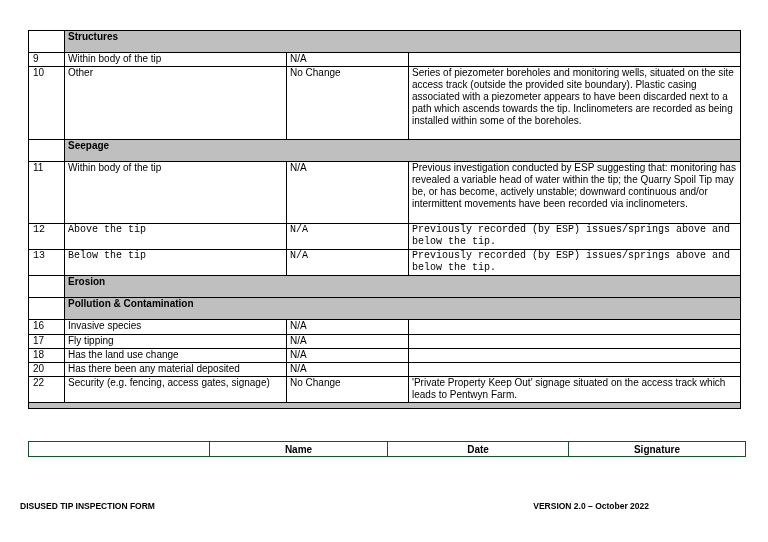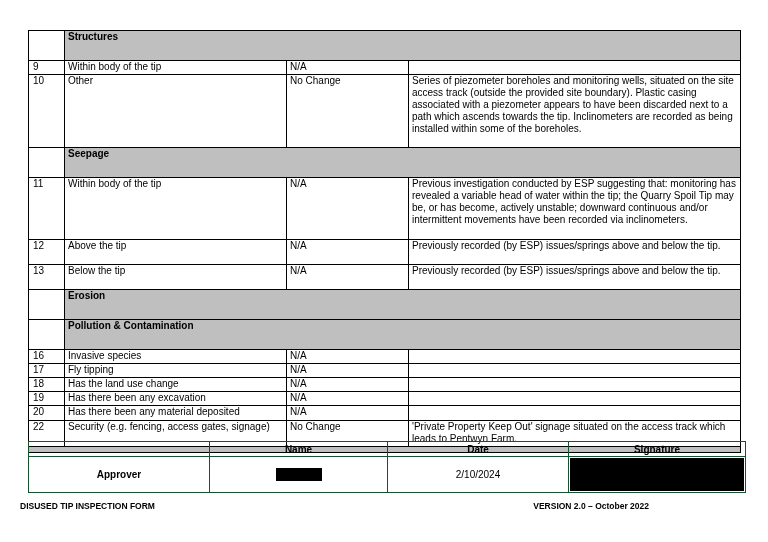--- a/index.html
+++ b/index.html
@@ -22,23 +22,23 @@
     padding: 0px 3px 1px 3px;
     vertical-align: top;
     overflow: hidden;
   }
   .main-table td.num { padding-left: 4px; }
   .sec-band {
     background: #bfbfbf;
     font-weight: bold;
   }
   tr.h13 td { height: 13px; }
-  tr.h14 td { height: 30px; }
+  tr.h14 td { height: 22px; }
   tr.h24 td { height: 24px; }
-  tr.h25 td { height: 25px; }
+  tr.h25 td { height: 25px; font-family: Liberation Mono, monospace; }
   tr.h62 td { height: 62px; }
   tr.h73 td { height: 73px; }
   .gray-strip td { height: 6px; background: #bfbfbf; padding: 0; }
   td.desc { padding-right: 7px; margin-left: 7px; }
 
   
   .approval-table { position: absolute; left: 28px; top: 441px; width: 717px; }
   .approval-table td {
     border: 1px solid #14532d;
     font-size: 10px;
@@ -140,26 +140,20 @@
         <td>N/A</td>
         <td></td>
       </tr>
       <tr class="h13">
         <td class="num">18</td>
         <td class="desc">Has the land use change</td>
         <td>N/A</td>
         <td></td>
       </tr>
       <tr class="h13">
-        <td class="num">19</td>
-        <td class="desc">Has there been any excavation</td>
-        <td>N/A</td>
-        <td></td>
-      </tr>
-      <tr class="h13">
         <td class="num">20</td>
         <td class="desc">Has there been any material deposited</td>
         <td>N/A</td>
         <td></td>
       </tr>
       <tr class="h24">
         <td class="num">22</td>
         <td class="desc">Security (e.g. fencing, access gates, signage)</td>
         <td>No Change</td>
         <td>'Private Property Keep Out' signage situated on the access track which leads to Pentwyn Farm.</td>
@@ -177,30 +171,20 @@
         <col style="width:181px">
         <col style="width:177px">
     </colgroup>
     <tbody>
       <tr class="hdr">
         <td></td>
         <td>Name</td>
         <td>Date</td>
         <td>Signature</td>
       </tr>
-      <tr class="sig-row">
-        <td class="approver-label">Approver</td>
-        <td>
-          <div class="redaction-small"></div>
-        </td>
-        <td>2/10/2024</td>
-        <td class="sig-cell">
-          <div class="redaction-large"></div>
-        </td>
-      </tr>
     </tbody>
   </table>
 
   <div class="footer">
     <span>DISUSED TIP INSPECTION FORM</span>
     <span class="right-text">VERSION 2.0 – October 2022</span>
   </div>
 
 </div>
 

